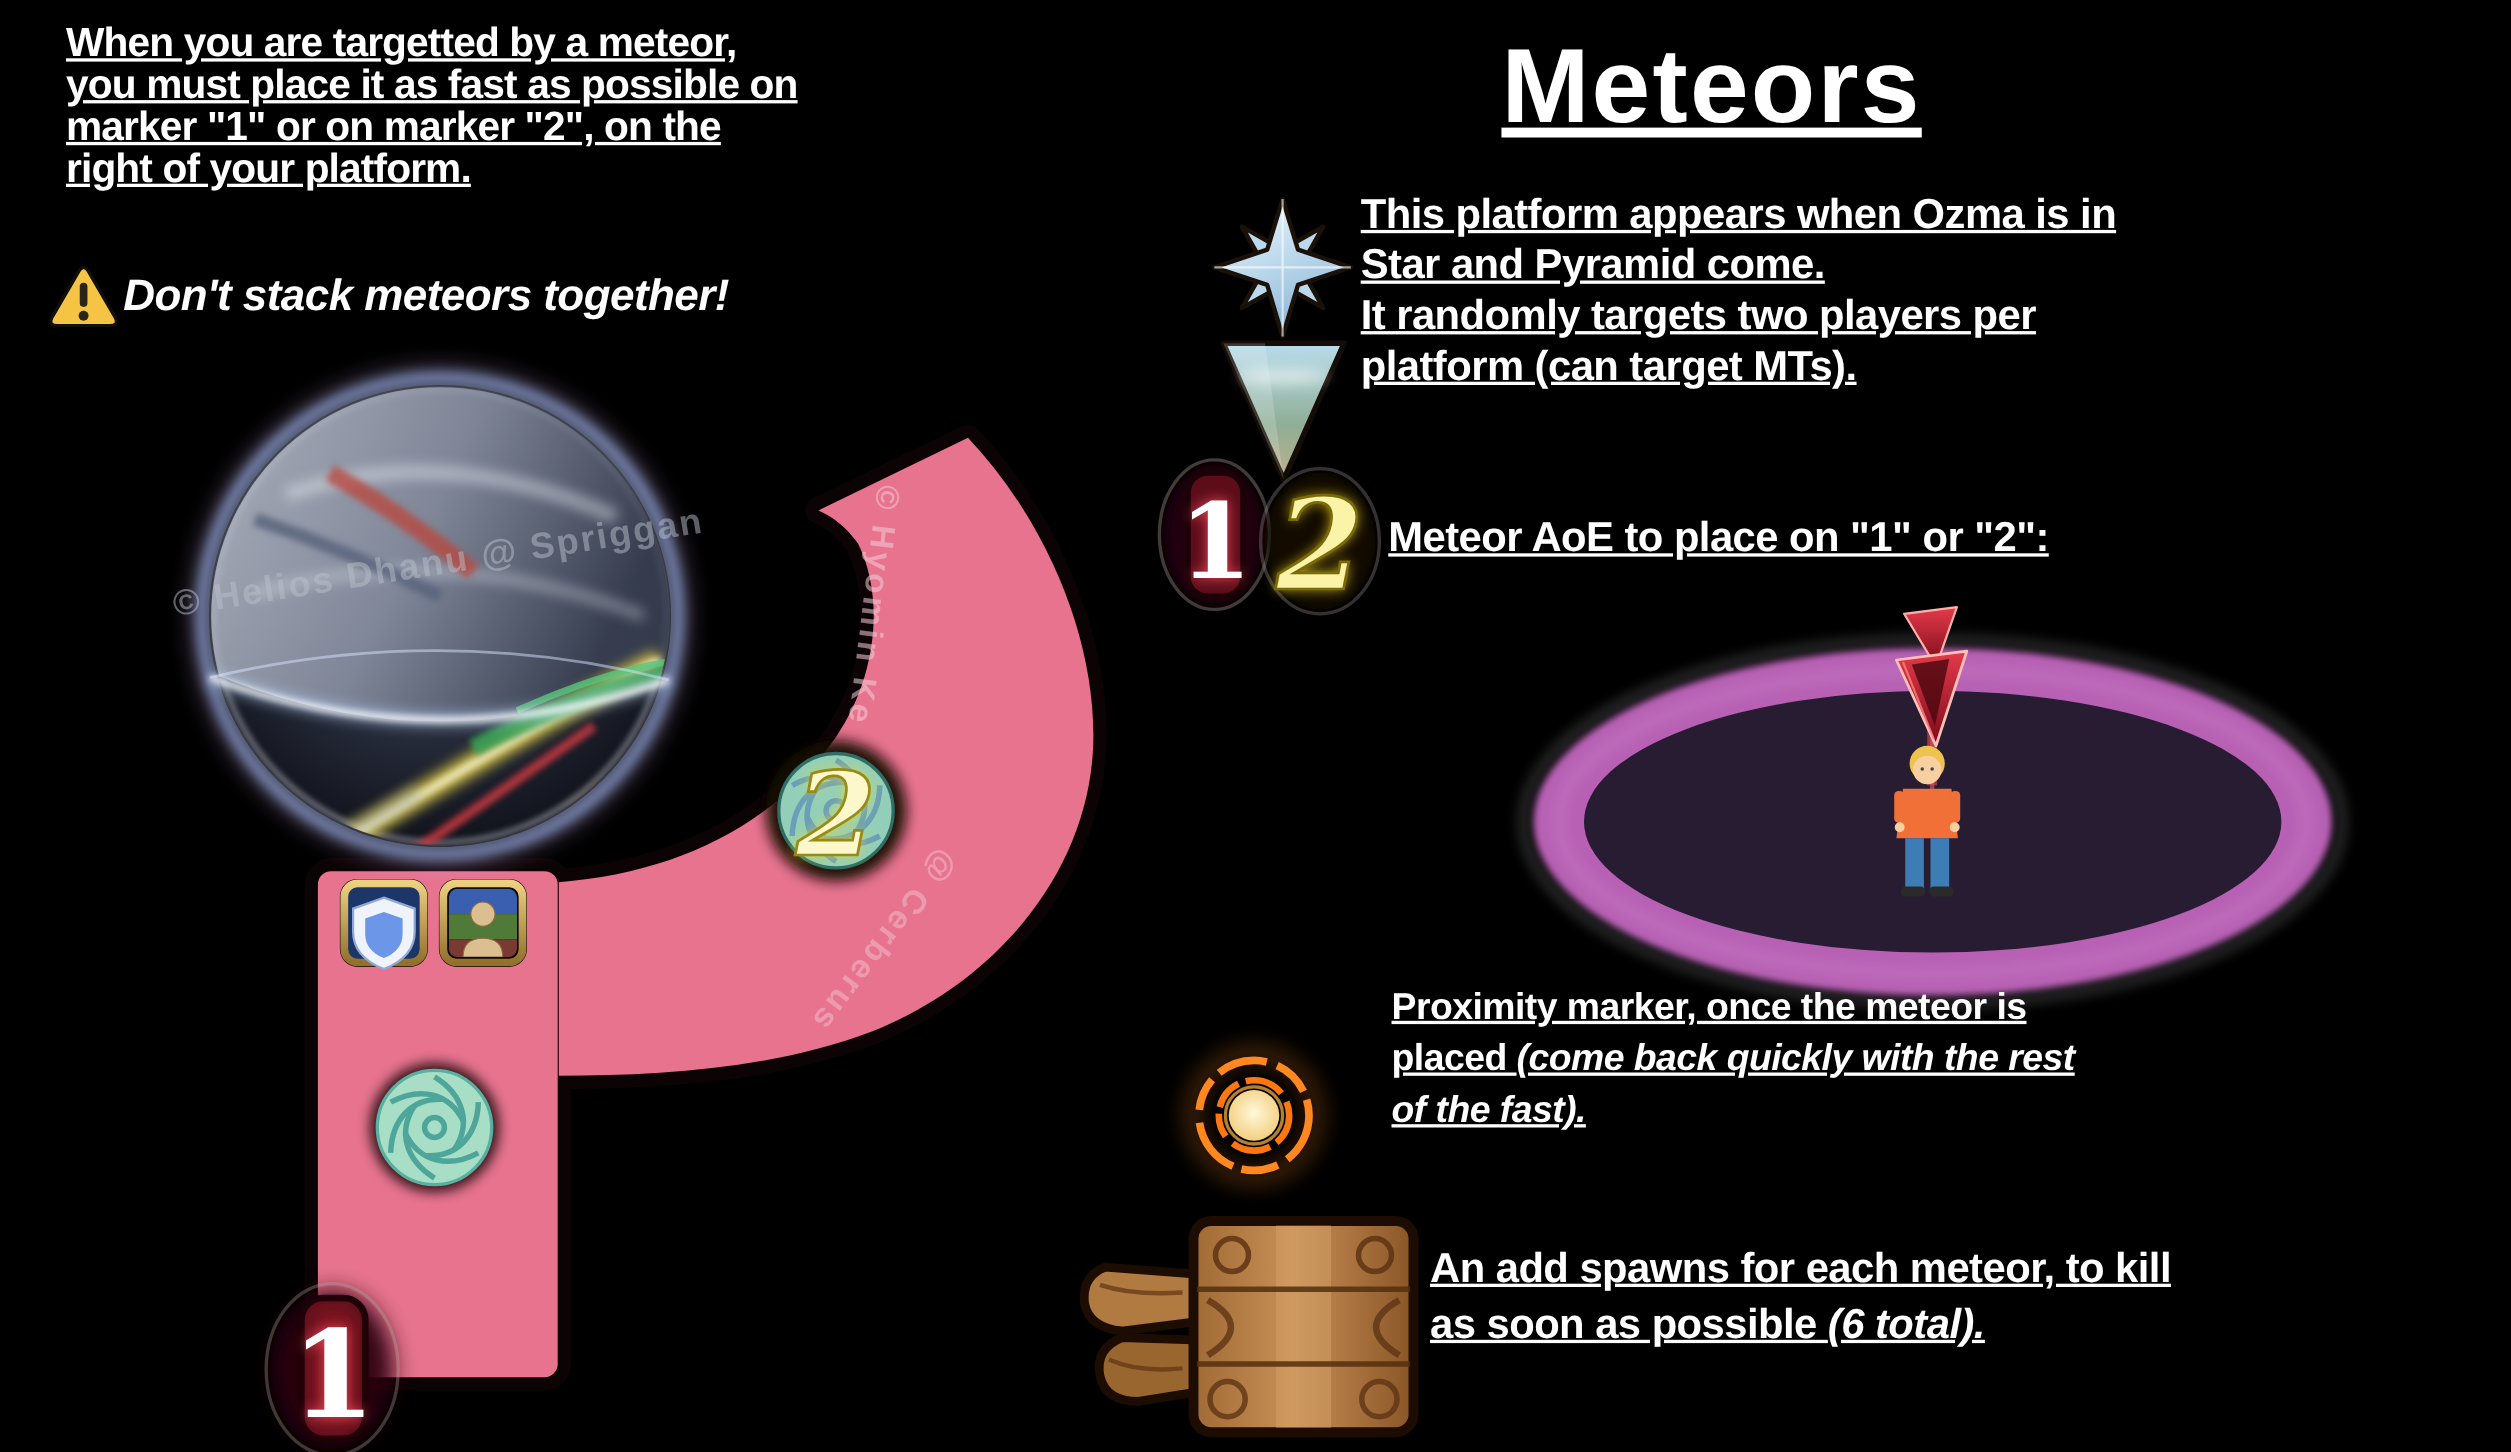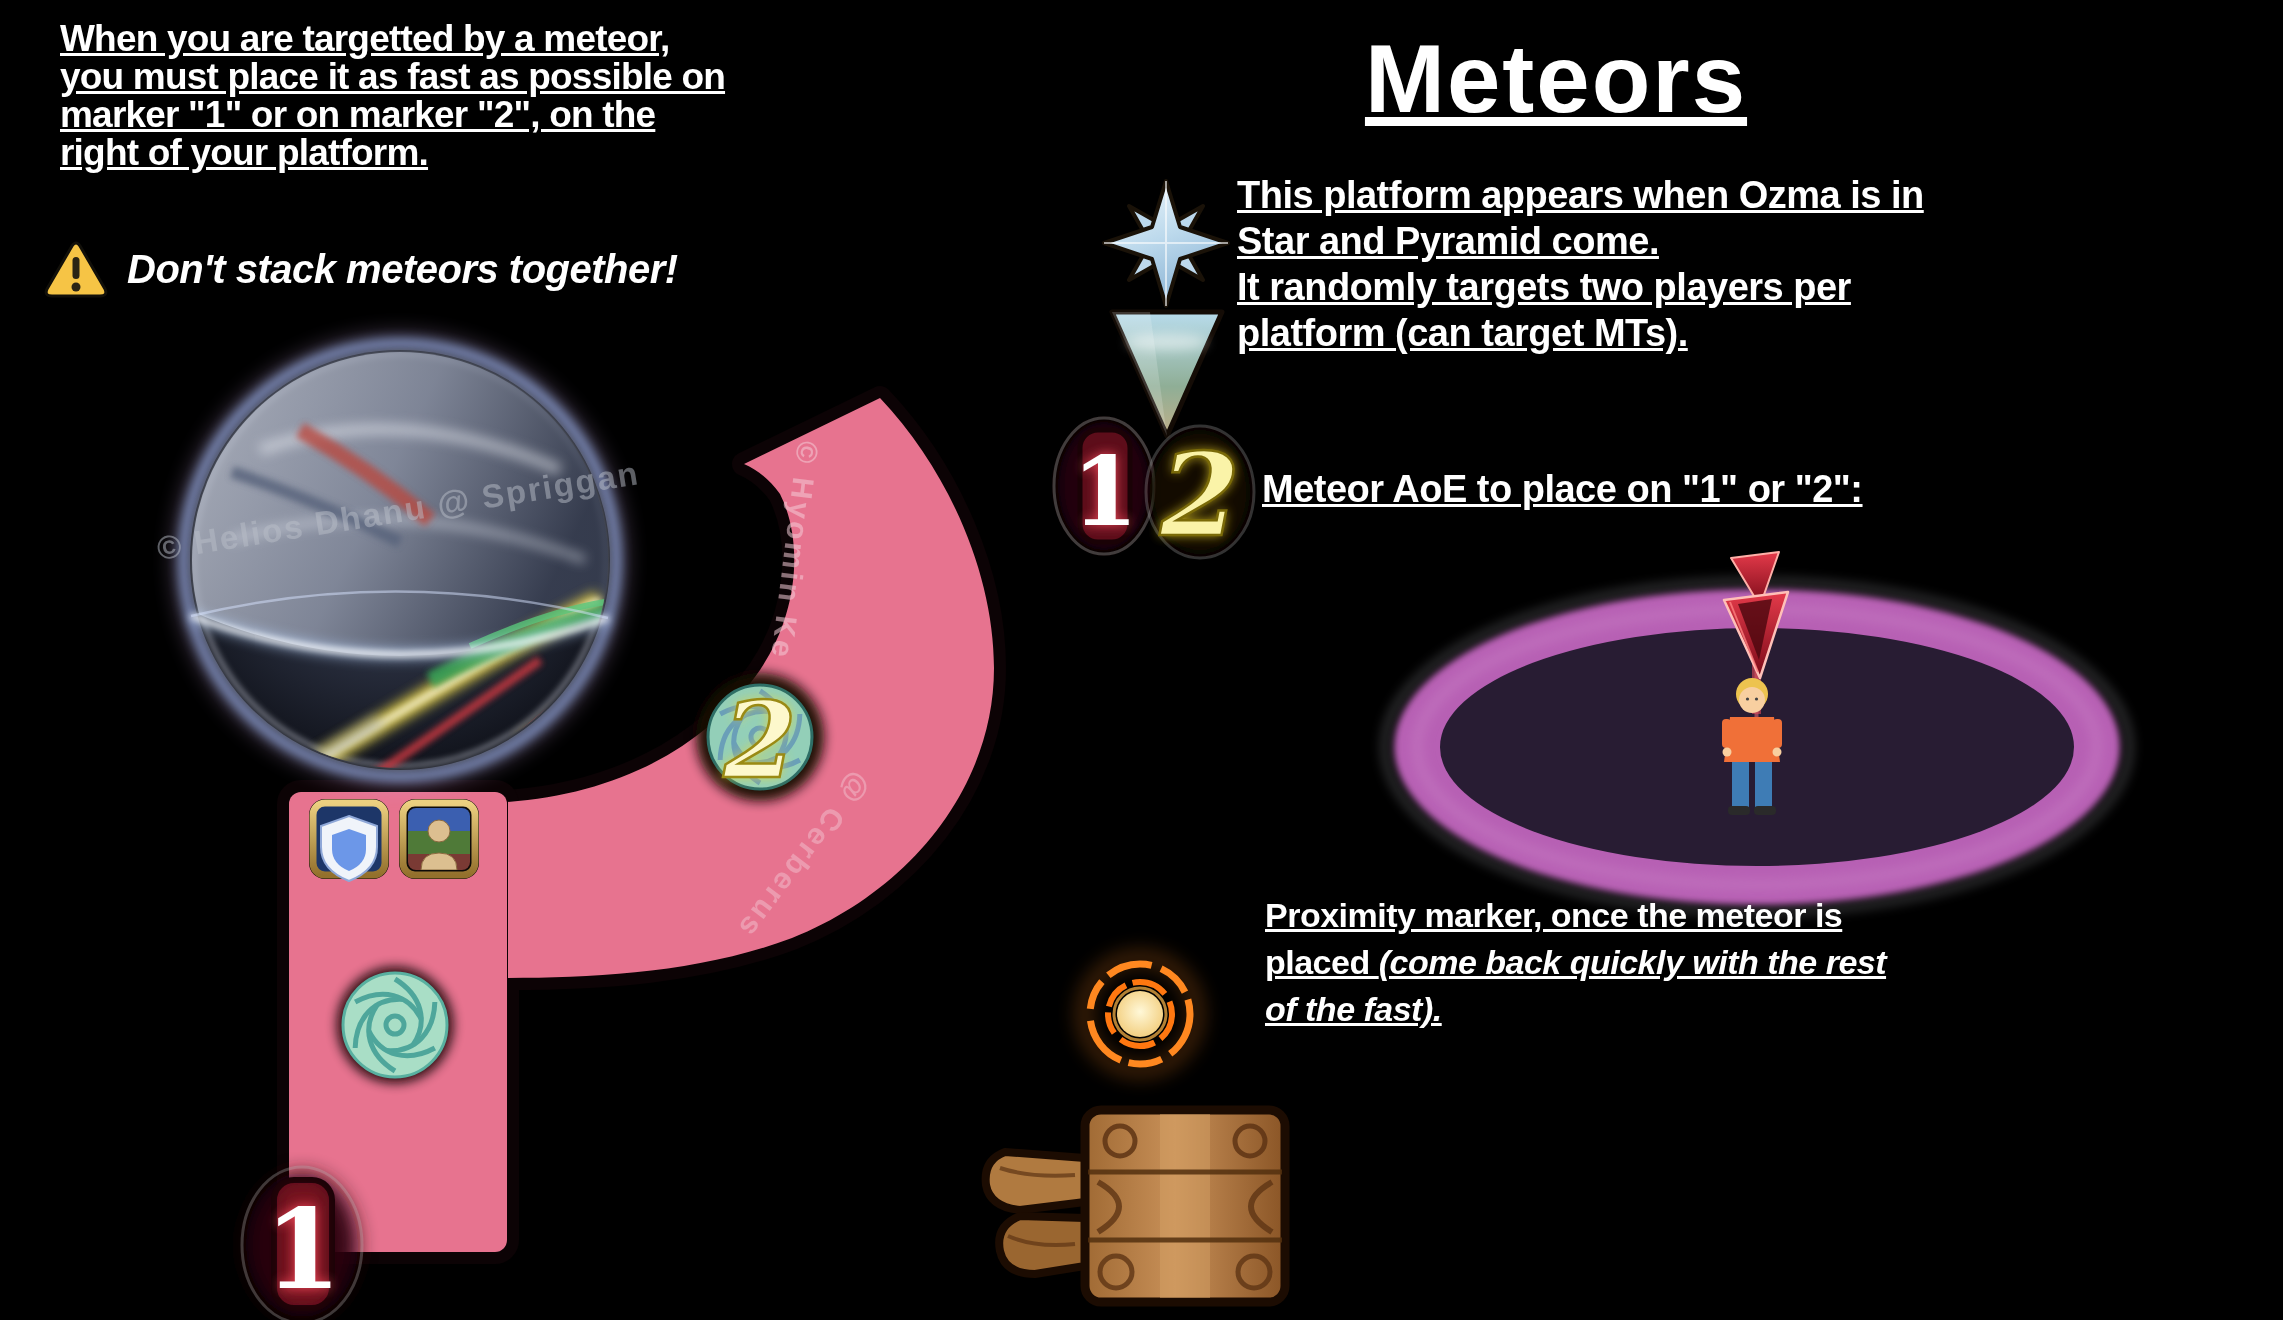--- a/index.html
+++ b/index.html
@@ -1,21 +1,21 @@
 <!DOCTYPE html>
 <html><head>
 <meta charset="utf-8">
 <style>
   html,body{margin:0;padding:0;background:#000;}
   .canvas{position:relative;width:2283px;height:1320px;background:#000;overflow:hidden;
           font-family:"Liberation Sans",sans-serif;color:#fff;}
   .layer-svg{position:absolute;left:0;top:0;z-index:1;}
   .txt{position:absolute;z-index:2;font-weight:bold;text-decoration:underline;}
   .intro{left:60px;top:20px;font-size:37px;line-height:38px;letter-spacing:-0.8px;}
-  .warning-row{left:44px;top:240px;display:flex;align-items:center;gap:19px;z-index:2;position:absolute;}
+  .warning-row{left:44px;top:240px;display:flex;align-items:center;gap:4px;z-index:2;position:absolute;}
   .warning-text{font-size:40px;font-weight:bold;font-style:italic;letter-spacing:-0.5px;}
   .title{left:1556px;top:24px;transform:translateX(-50%);font-size:96px;letter-spacing:2px;}
   .mechanic{left:1237px;top:172px;font-size:38px;line-height:46px;letter-spacing:-0.5px;}
   .aoe-label{left:1262px;top:468px;font-size:38px;letter-spacing:-0.5px;text-align:center;}
   .proximity-text{left:1265px;top:892px;font-size:34px;line-height:47px;letter-spacing:-0.5px;}
   .add-text{left:1300px;top:1128px;font-size:38px;line-height:51px;letter-spacing:-0.5px;}
   .it{font-style:italic;}
 </style>
 </head>
 <body>
@@ -279,14 +279,20 @@
   <div class="txt aoe-label">Meteor AoE to place on "1" or "2":</div>
 
   <div class="txt proximity-text">
     <div>Proximity marker, once the meteor is</div>
     <div>
       <span>placed </span><span class="it">(come back quickly with the rest</span>
     </div>
     <div class="it">of the fast).</div>
   </div>
 
+  <div class="txt add-text">
+    <div>An add spawns for each meteor, to kill</div>
+    <div>
+      <span>as soon as possible </span><span class="it">(6 total).</span>
+    </div>
+  </div>
 
 </div>
 
 </body></html>

